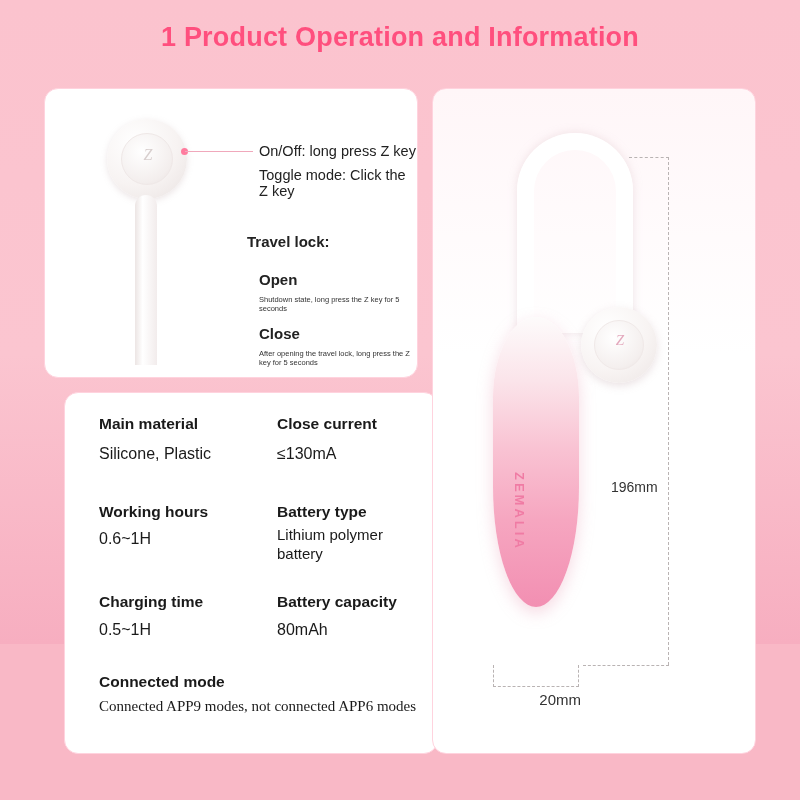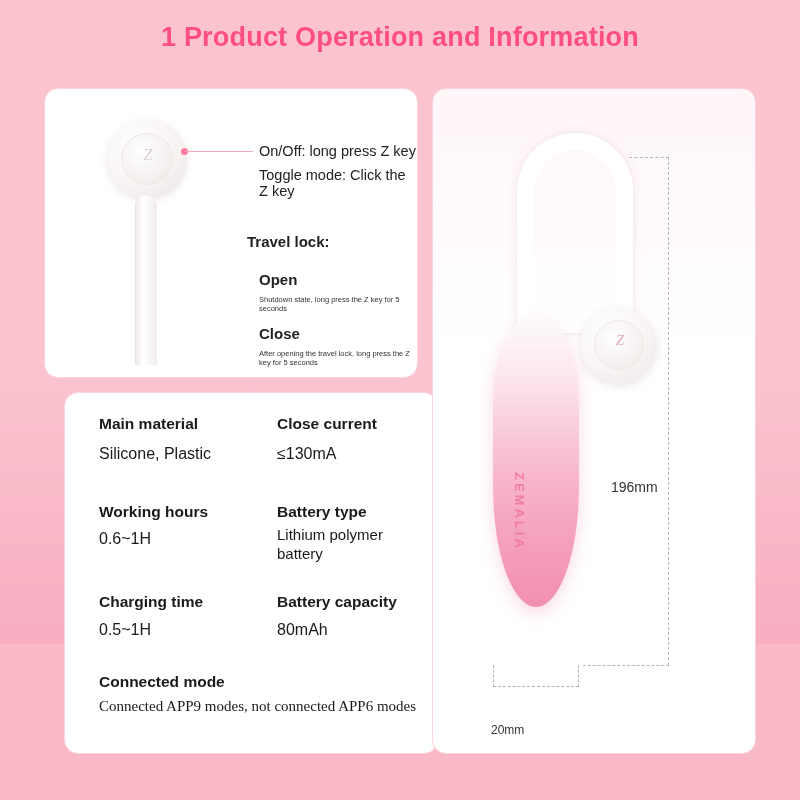--- a/index.html
+++ b/index.html
@@ -298,24 +298,24 @@
     width: 86px;
     height: 22px;
     border-left: 1px dashed #b9b3b3;
     border-right: 1px dashed #b9b3b3;
     border-bottom: 1px dashed #b9b3b3;
     box-sizing: border-box;
   }
   .dim-h-label {
     position: absolute;
     left: 58px;
-    top: 634px;
+    top: 602px;
     width: 90px;
-    text-align: left;
-    font-size: 12px;
+    text-align: right;
+    font-size: 15px;
     color: #333;
   }
 </style>
 </head>
 <body>
 
 <div class="page">
 
   <div class="title">1 Product Operation and Information</div>
 

